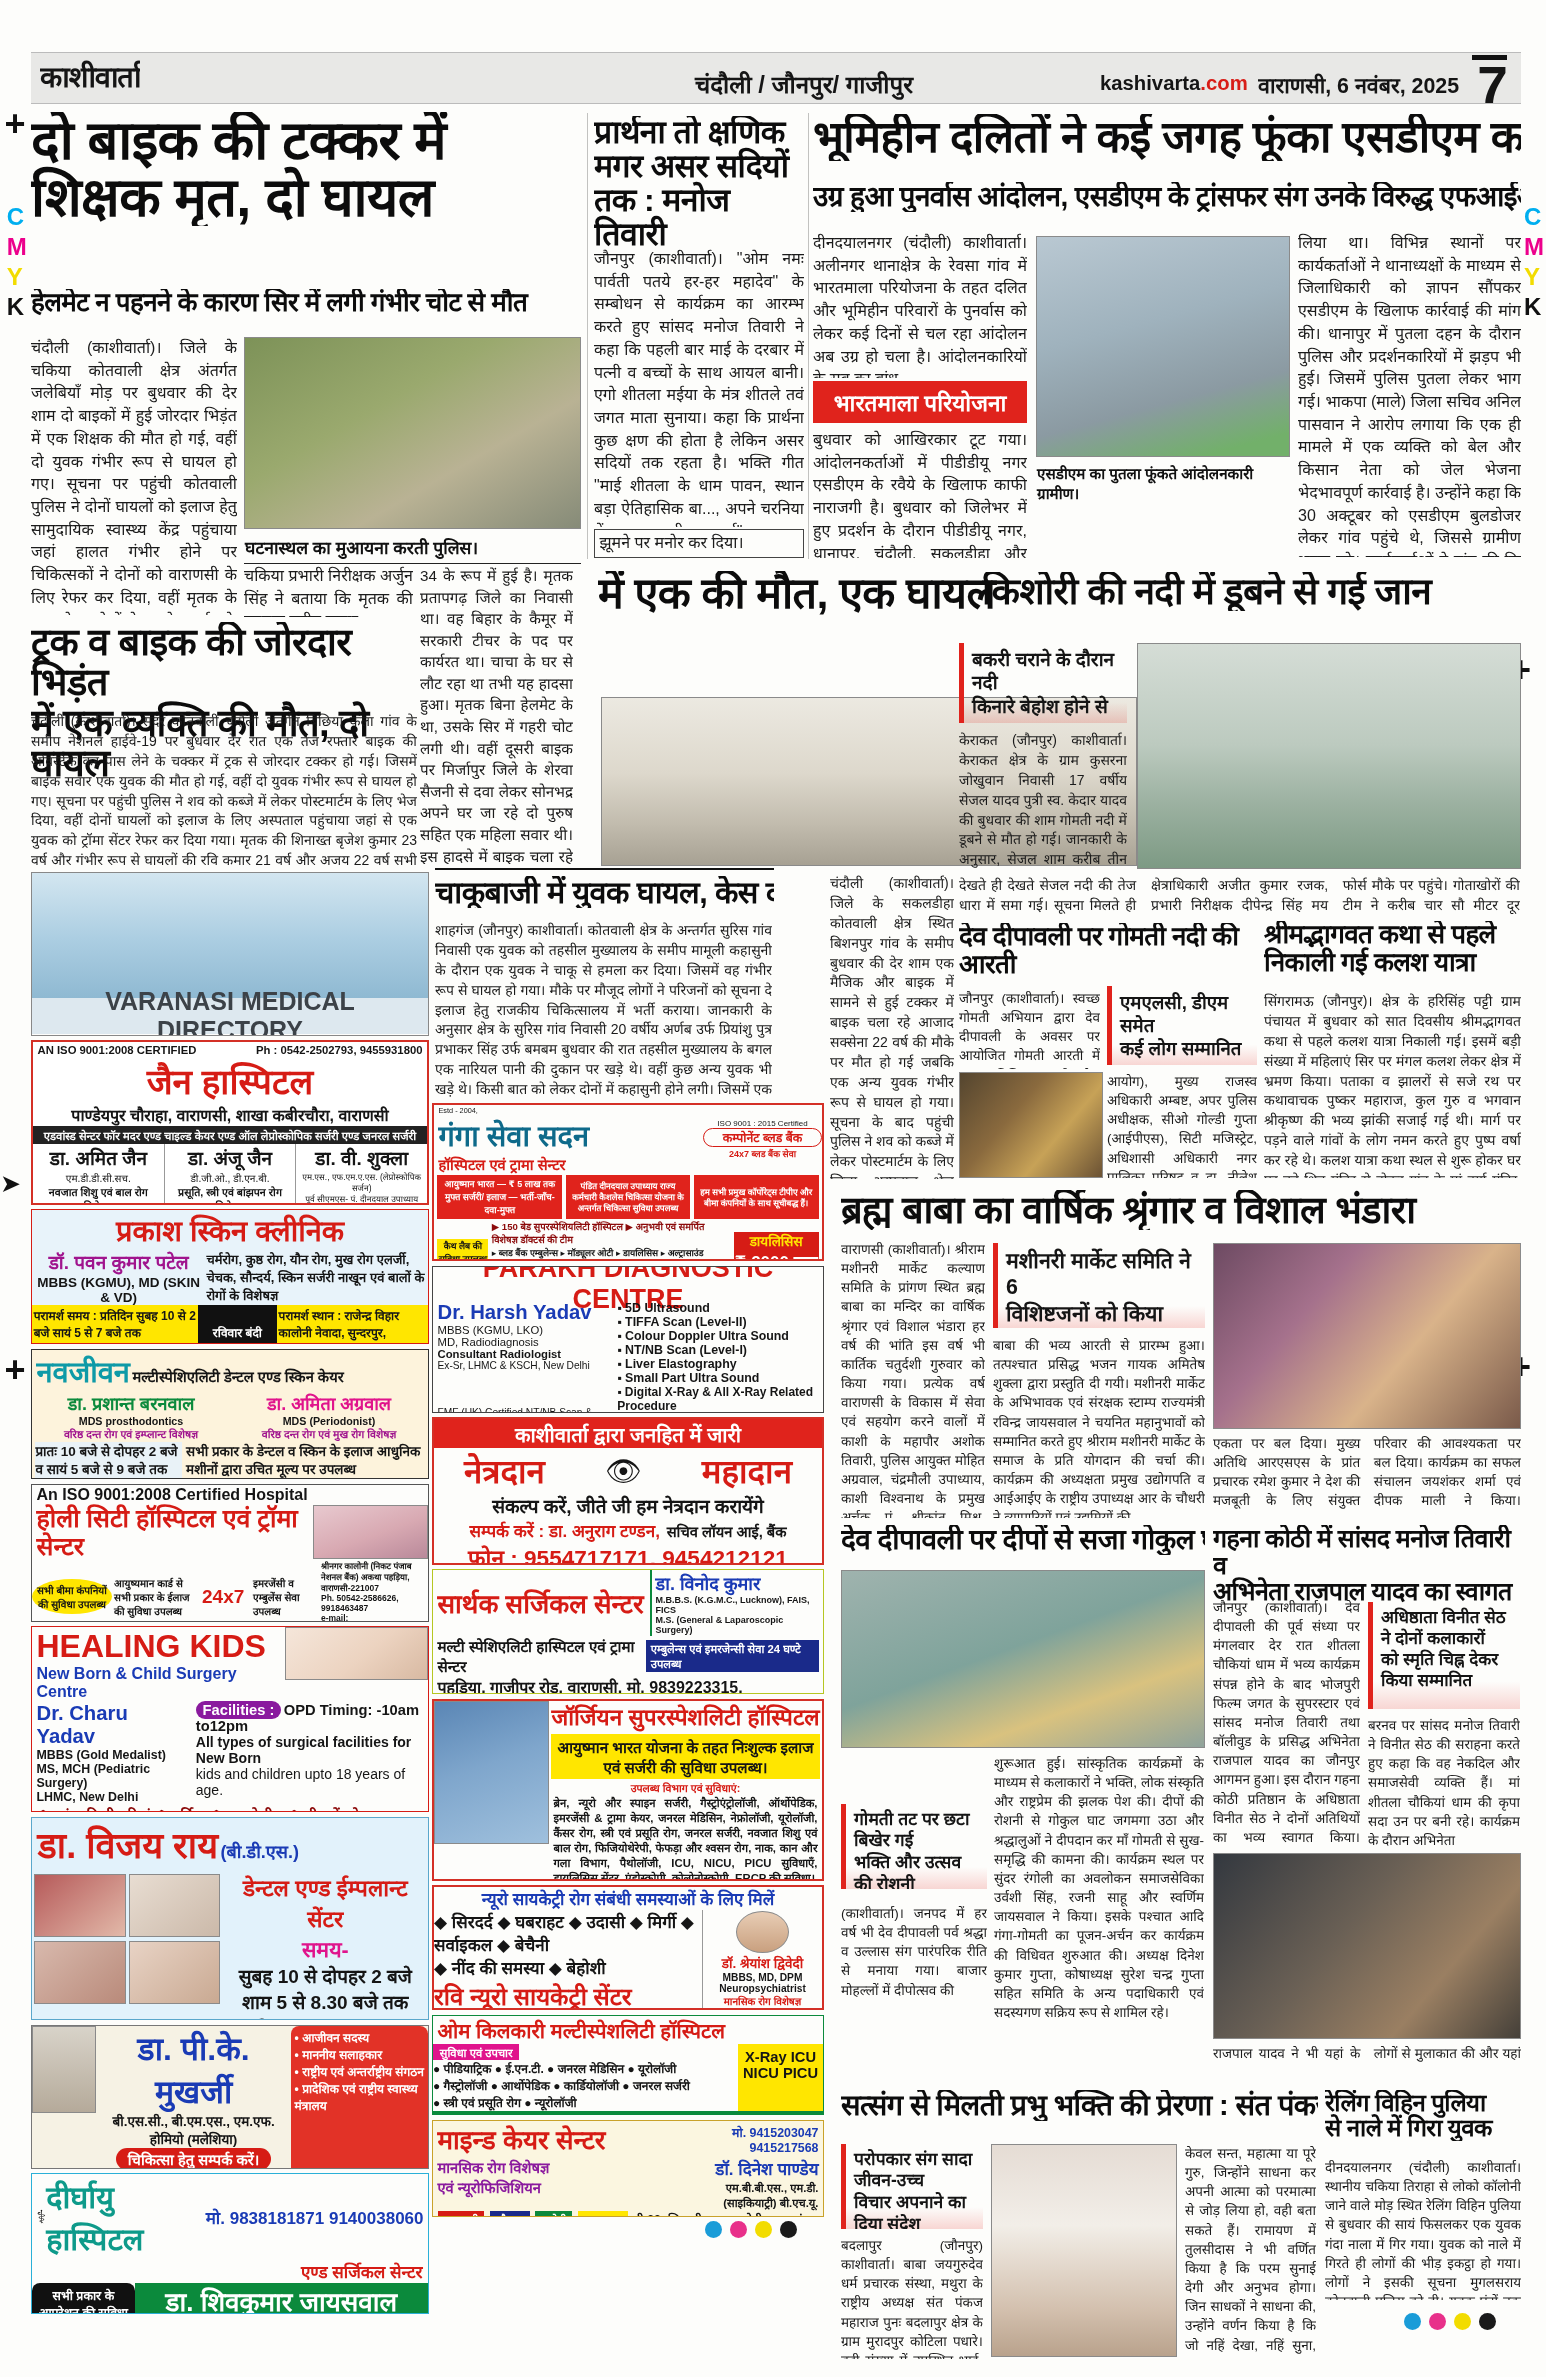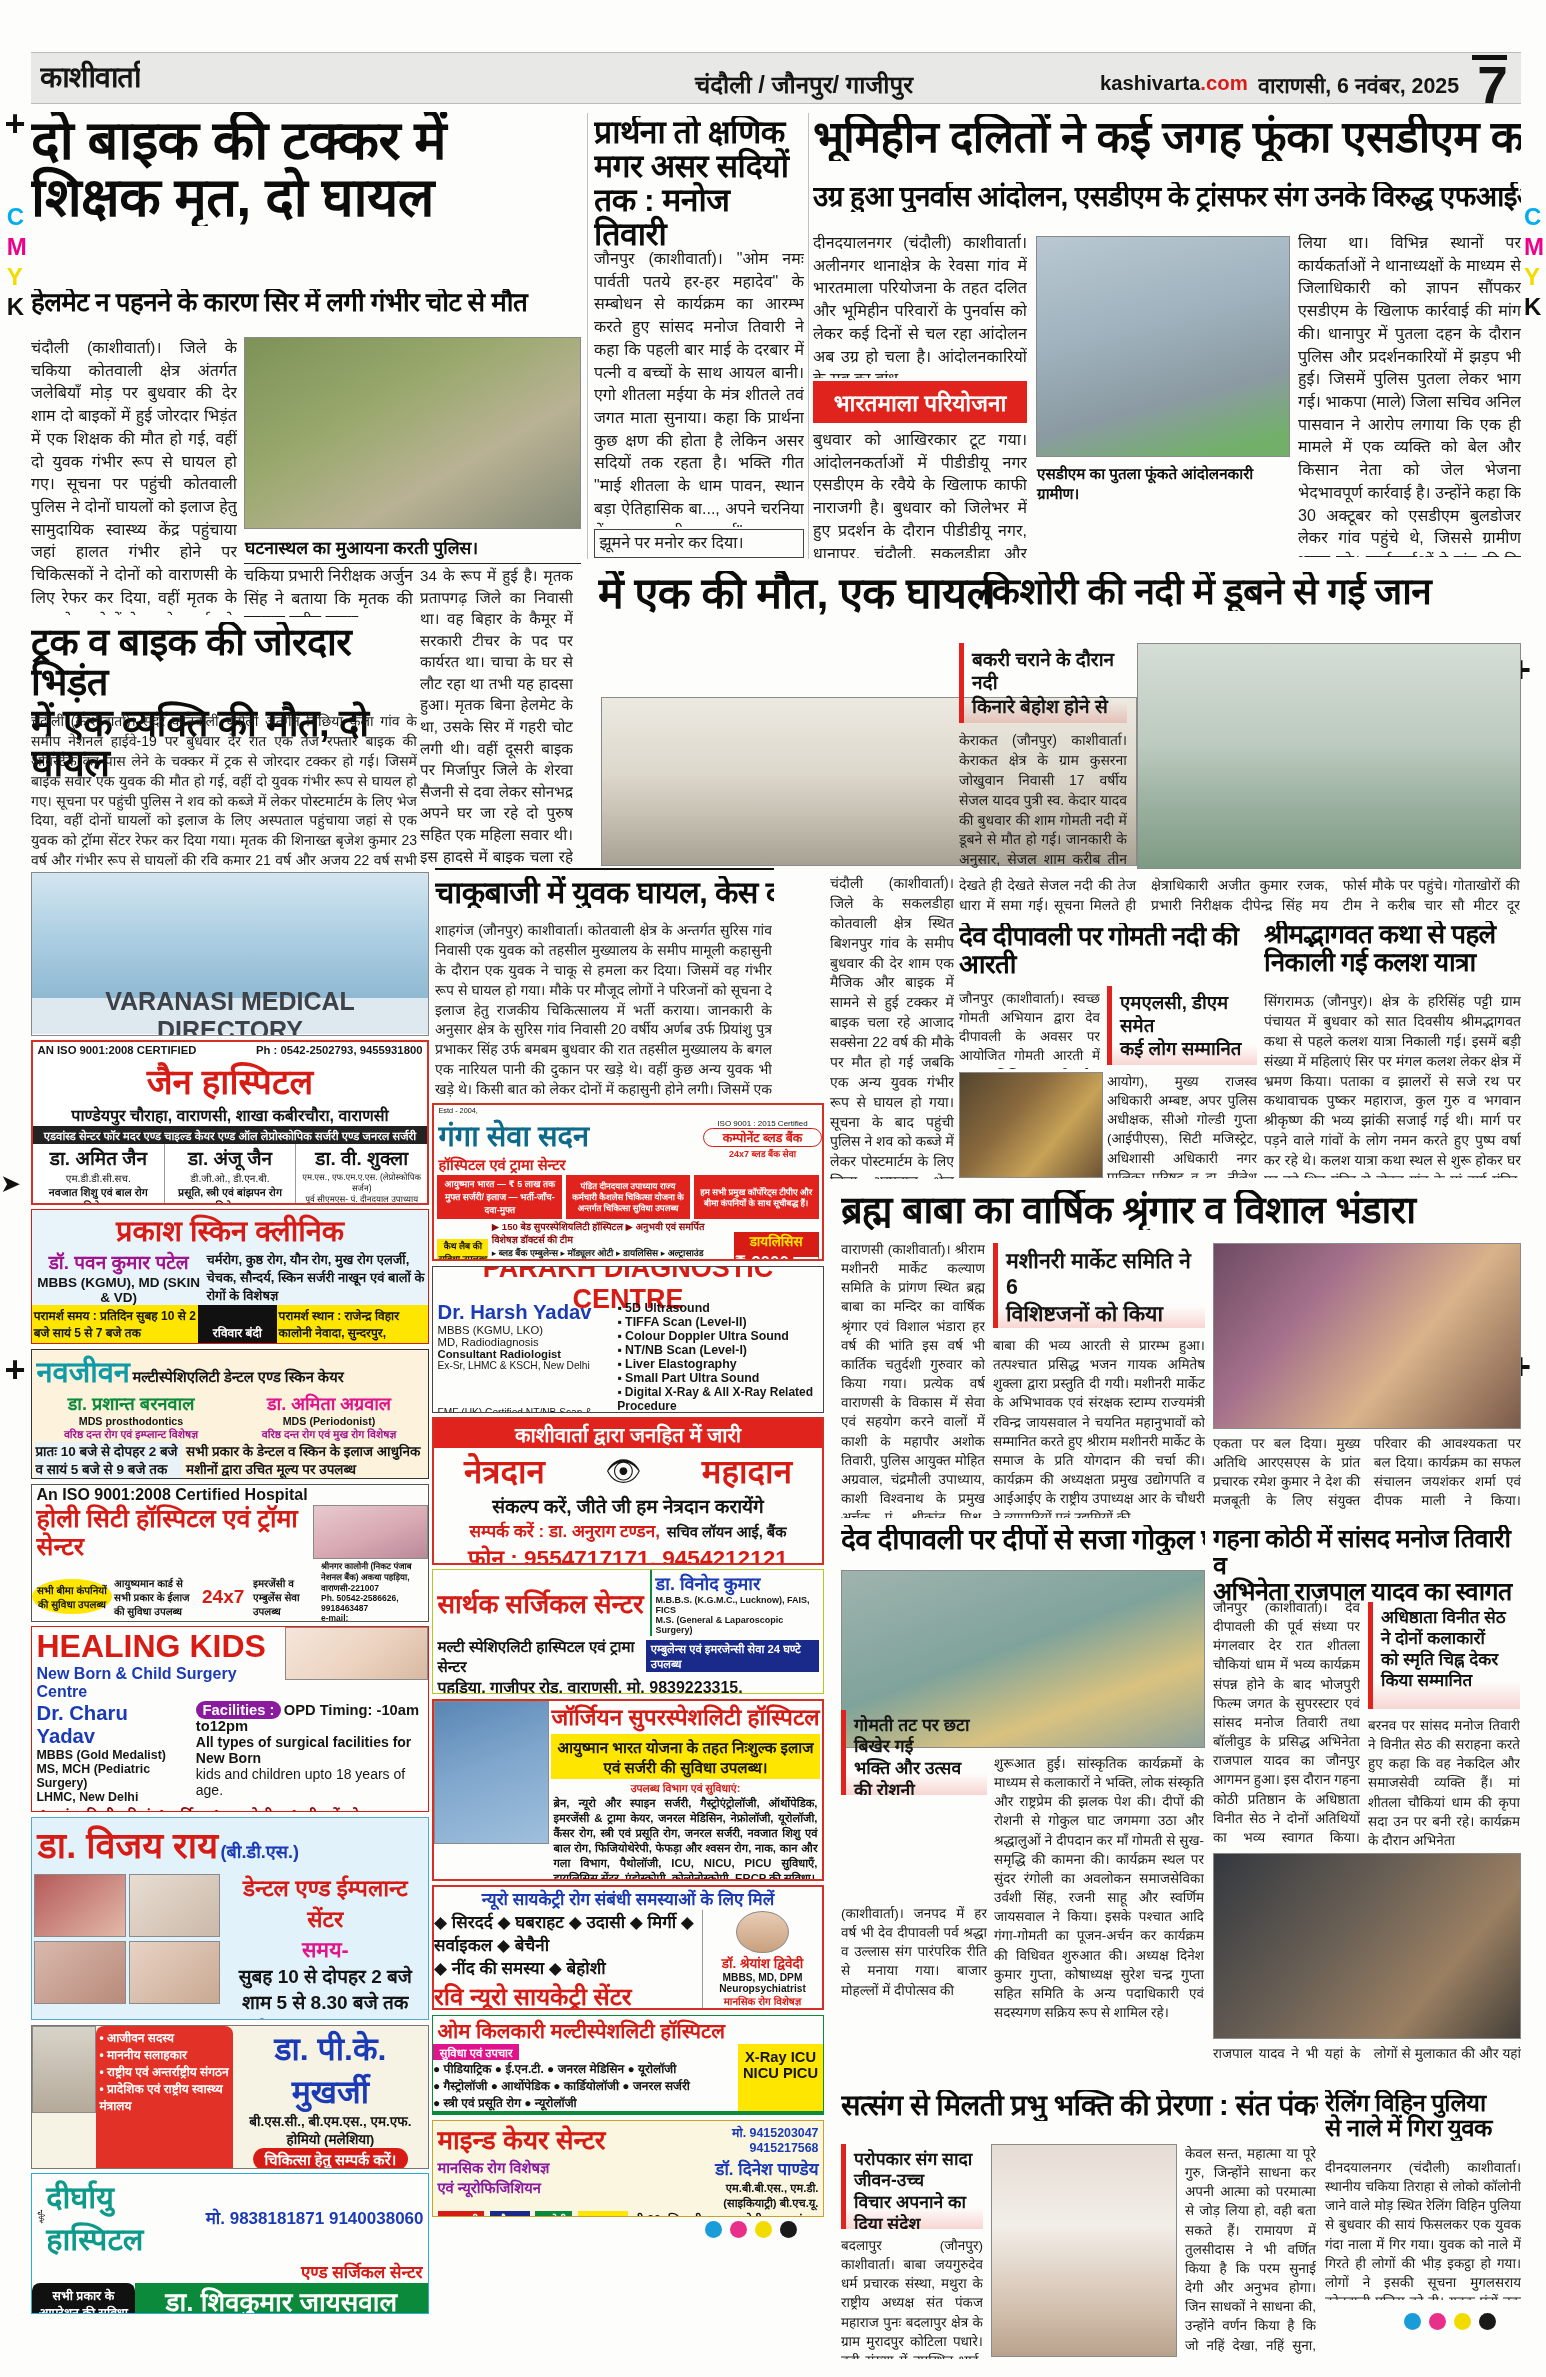--- a/index.html
+++ b/index.html
@@ -140,21 +140,21 @@
 <div class="x kk" style="left:993px;top:1243px;width:212px;height:85px;font-size:21.4px;">
   <div>मशीनरी मार्केट समिति ने 6</div>
   <div>विशिष्टजनों को किया सम्मानित</div>
 </div>
 <div class="x bd" style="left:993px;top:1336px;width:212px;height:182px;font-size:13.5px;">बाबा की भव्य आरती से प्रारम्भ हुआ। तत्पश्चात प्रसिद्ध भजन गायक अमितेष शुक्ला द्वारा प्रस्तुति दी गयी। मशीनरी मार्केट के अभिभावक एवं संरक्षक स्टाम्प राज्यमंत्री रविन्द्र जायसवाल ने चयनित महानुभावों को सम्मानित करते हुए श्रीराम मशीनरी मार्केट के समाज के प्रति योगदान की चर्चा की। कार्यक्रम की अध्यक्षता प्रमुख उद्योगपति व आईआईए के राष्ट्रीय उपाध्यक्ष आर के चौधरी ने व्यापारियों एवं उद्यमियों की</div>
 <div class="x ph" style="left:1213px;top:1243px;width:308px;height:186px;background:linear-gradient(130deg,#6d4a62,#a5718c 32%,#d9b38a 62%,#7a5a4a);"></div>
 <div class="x bd" style="left:1213px;top:1434px;width:308px;height:84px;font-size:13.5px;column-count:2;column-gap:13.5px;">एकता पर बल दिया। मुख्य अतिथि आरएसएस के प्रांत प्रचारक रमेश कुमार ने देश की मजबूती के लिए संयुक्त परिवार की आवश्यकता पर बल दिया। कार्यक्रम का सफल संचालन जयशंकर शर्मा एवं दीपक माली ने किया। अतिथियों का स्वागत घनश्याम मिश्रा अध्यक्ष एवं दिलीप अग्रहरि कोषाध्यक्ष ने किया। धन्यवाद प्रकाश विपिन अग्रवाल महामंत्री ने किया। कार्यक्रम में प्रदीप अग्रहरि, प्रेम मिश्र, राजकुमार शर्मा, घनश्याम आदि संग मार्केट के सदस्यों की विशेष सहभागिता रही।</div>
 
 <div class="x hd" style="left:841px;top:1525px;width:364px;font-size:28px;white-space:nowrap;">देव दीपावली पर दीपों से सजा गोकुल घाट</div>
 <div class="x ph" style="left:841px;top:1570px;width:364px;height:178px;background:linear-gradient(160deg,#9fb3ae,#7fa39b 45%,#d9c27f 72%,#8fa39b);"></div>
-<div class="x kk" style="left:841px;top:1710px;width:146px;height:85px;font-size:17.5px;">
+<div class="x kk" style="left:841px;top:1804px;width:146px;height:85px;font-size:17.5px;">
   <div>गोमती तट पर छटा बिखेर गई</div>
   <div>भक्ति और उत्सव की रोशनी</div>
 </div>
 <div class="x bd" style="left:841px;top:1904px;width:146px;height:237px;font-size:13.5px;">(काशीवार्ता)। जनपद में हर वर्ष भी देव दीपावली पर्व श्रद्धा व उल्लास संग पारंपरिक रीति से मनाया गया। बाजार मोहल्लों में दीपोत्सव की</div>
 <div class="x bd" style="left:994px;top:1754px;width:210px;height:327px;font-size:13.5px;column-count:1;">
   <span>शुरूआत हुई। सांस्कृतिक कार्यक्रमों के माध्यम से कलाकारों ने भक्ति, लोक संस्कृति और राष्ट्रप्रेम की झलक पेश की। दीपों की रोशनी से गोकुल घाट जगमगा उठा और श्रद्धालुओं ने दीपदान कर माँ गोमती से सुख-समृद्धि की कामना की। कार्यक्रम स्थल पर सुंदर रंगोली का अवलोकन समाजसेविका उर्वशी सिंह, रजनी साहू और स्वर्णिम जायसवाल ने किया। इसके पश्चात आदि गंगा-गोमती का पूजन-अर्चन कर कार्यक्रम की विधिवत शुरुआत की।</span>
   <span>अध्यक्ष दिनेश कुमार गुप्ता, कोषाध्यक्ष सुरेश चन्द्र गुप्ता सहित समिति के अन्य पदाधिकारी एवं सदस्यगण सक्रिय रूप से शामिल रहे।</span>
 </div>
 
 <div class="x hd" style="left:1213px;top:1525px;width:308px;font-size:25px;">
@@ -329,31 +329,31 @@
       <div style="font-size:20.3px;font-weight:bold;">मो.- 6388983703</div>
 
     </div>
   </div>
 
 </div>
 
 <div class="x" style="left:31px;top:2025px;width:398px;height:144px;border:1.1px solid #777;background:#f6f2e4;">
   <div style="display:flex;">
     <div class="ph" style="width:62px;height:85px;background:linear-gradient(180deg,#d8d3c9,#b5aa9a);"></div>
+    <div style="flex:1;text-align:center;">
+      <div style="font-size:32px;font-weight:bold;color:#1a3bb5;">डा. पी.के. मुखर्जी</div>
+      <div style="font-size:13.5px;font-weight:bold;">बी.एस.सी., बी.एम.एस., एम.एफ. होमियो (मलेशिया)</div>
+      <div style="display:inline-block;background:#d61c15;color:#fff;border-radius:17px;font-size:14.7px;font-weight:bold;padding:1.1px 11.3px;">चिकित्सा हेतु सम्पर्क करें।</div>
+      <div style="font-size:13.5px;font-weight:bold;">समय : सुबह 8 से 12 बजे एवं शाम 4.30 से 7.30 बजे तक</div>
+    </div>
     <div style="width:130px;background:#e23227;color:#fff;font-size:12px;font-weight:bold;border-radius:8px;padding:3.4px;">
       <div>• आजीवन सदस्य</div>
       <div>• माननीय सलाहकार</div>
       <div>• राष्ट्रीय एवं अन्तर्राष्ट्रीय संगठन</div>
       <div>• प्रादेशिक एवं राष्ट्रीय स्वास्थ्य मंत्रालय</div>
-    </div>
-    <div style="flex:1;text-align:center;">
-      <div style="font-size:32px;font-weight:bold;color:#1a3bb5;">डा. पी.के. मुखर्जी</div>
-      <div style="font-size:13.5px;font-weight:bold;">बी.एस.सी., बी.एम.एस., एम.एफ. होमियो (मलेशिया)</div>
-      <div style="display:inline-block;background:#d61c15;color:#fff;border-radius:17px;font-size:14.7px;font-weight:bold;padding:1.1px 11.3px;">चिकित्सा हेतु सम्पर्क करें।</div>
-      <div style="font-size:13.5px;font-weight:bold;">समय : सुबह 8 से 12 बजे एवं शाम 4.30 से 7.30 बजे तक</div>
     </div>
   </div>
   <div style="display:flex;">
     <div style="width:85px;background:#ffe600;font-size:9.6px;font-weight:bold;padding:1.7px;">मानसिक व विभिन्न असाध्य रोगों का होमियोपैथिक</div>
     <div style="flex:1;background:#111;color:#fff;font-size:13.5px;font-weight:bold;padding:2.3px 4.5px;">
       <div>चिकित्सा सदन- डी. 48/146 मिसिर पोखरा वाराणसी-10</div>
 
     </div>
   </div>
 </div>

